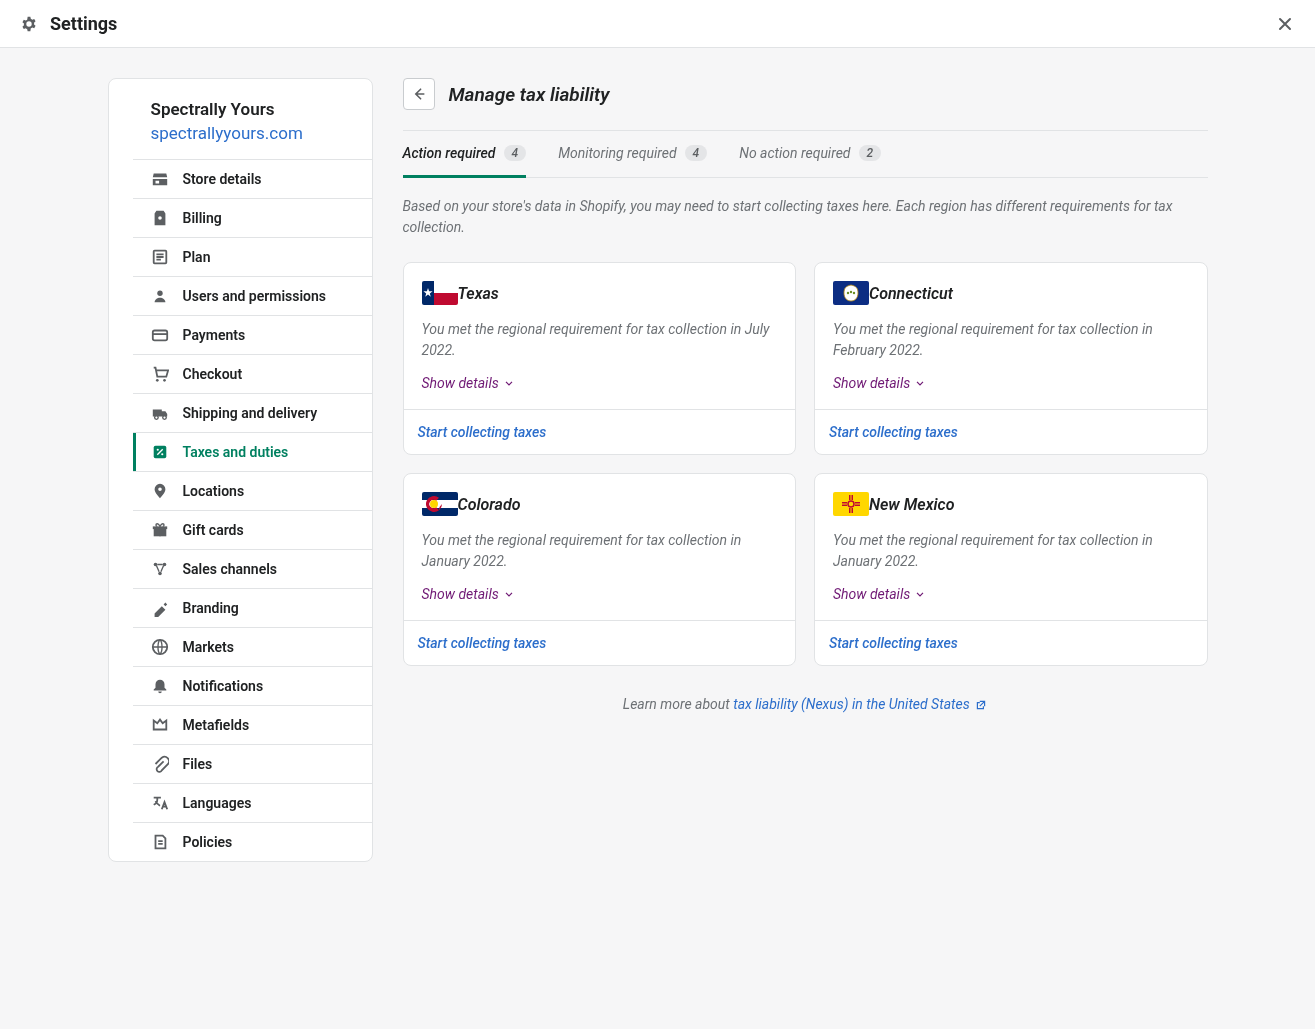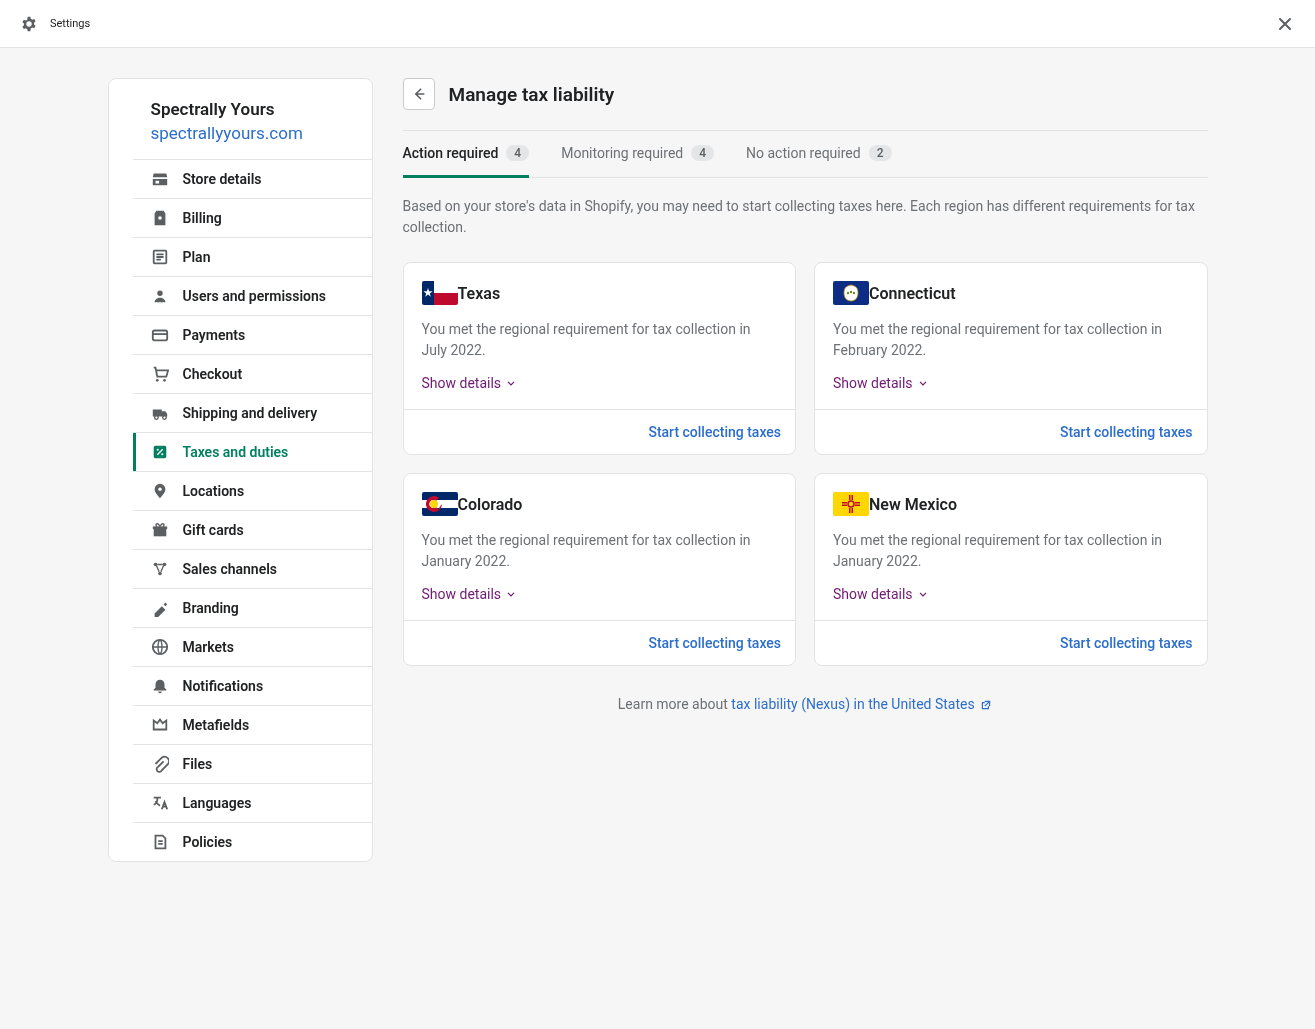--- a/index.html
+++ b/index.html
@@ -1,50 +1,50 @@
 <!DOCTYPE html>
 <html><head>
 <meta charset="utf-8">
 <style>
 * { box-sizing: border-box; margin: 0; padding: 0; }
 body { font-family: -apple-system, BlinkMacSystemFont, "Segoe UI", Roboto, sans-serif; background: #f6f6f7; color: #202223; font-size: 14px; }
 .topbar { background: #fff; border-bottom: 1px solid #e1e3e5; height: 48px; display: flex; align-items: center; justify-content: space-between; padding: 0 20px; }
 .topbar-left { display: flex; align-items: center; gap: 12px; }
 .gear-icon { width: 18px; height: 18px; color: #5c5f62; }
-.topbar-title { font-weight: 400; font-size: 11px; }
+.topbar-title { font-weight: 700; font-size: 18px; }
 .close-btn { cursor: pointer; color: #5c5f62; display:flex; align-items:center; }
 .page { display: flex; gap: 30px; padding: 30px 0; max-width: 1100px; margin: 0 auto; align-items: flex-start; }
 .sidebar { width: 265px; background: #fff; border: 1px solid #e1e3e5; border-radius: 8px; overflow: hidden; flex-shrink: 0; padding-left: 24px; }
 .sidebar-header { padding: 20px 18px 16px; }
 .store-name { font-weight: 600; font-size: 17px; margin-bottom: 4px; }
 .store-url { color: #2c6ecb; font-size: 17px; }
 .nav-list { list-style: none; }
 .nav-item { display: flex; align-items: center; gap: 14px; padding: 10px 18px; border-top: 1px solid #e1e3e5; cursor: pointer; font-weight: 600; font-size: 14px; color: #202223; position: relative; }
 .nav-item.active { color: #008060; }
 .nav-item.active::before { content: ""; position: absolute; left: 0; top: 0; bottom: 0; width: 3px; background: #008060; }
 .nav-icon { width: 18px; height: 18px; color: #5c5f62; flex-shrink: 0; display:flex; align-items:center; justify-content:center; }
 .nav-item.active .nav-icon { color: #008060; }
-.main { flex: 1; min-width: 0; }
+.main { flex: 1; min-width: 0; font-style: italic; }
 .main-header { display: flex; align-items: center; gap: 14px; padding-bottom: 20px; border-bottom: 1px solid #e1e3e5; margin-bottom: 0; }
 .back-btn { width: 32px; height: 32px; border: 1px solid #c9cccf; border-radius: 4px; background: #fff; display: flex; align-items: center; justify-content: center; cursor: pointer; color: #5c5f62; }
 .main-title { font-size: 19px; font-weight: 600; }
 .tabs { display: flex; gap: 32px; border-bottom: 1px solid #e1e3e5; }
 .tab { display: flex; align-items: center; gap: 8px; padding: 14px 0; cursor: pointer; color: #6d7175; font-size: 14px; border-bottom: 3px solid transparent; margin-bottom: -1px; }
 .tab.active { color: #202223; border-bottom-color: #008060; font-weight: 500; }
 .badge { background: #e4e5e7; color: #5c5f62; font-size: 12px; padding: 1px 8px; border-radius: 10px; font-weight: 500; }
 .tab-desc { color: #6d7175; padding: 18px 0 24px; line-height: 1.5; }
 .cards { display: grid; grid-template-columns: 1fr 1fr; gap: 18px; }
 .card { background: #fff; border: 1px solid #e1e3e5; border-radius: 8px; overflow: hidden; }
 .card-body { padding: 18px; }
 .card-head { display: flex; align-items: center; margin-bottom: 14px; }
 .flag { width: 36px; height: 24px; border-radius: 2px; flex-shrink: 0; display:block; }
 .region-name { font-weight: 600; font-size: 16px; }
 .card-text { color: #6d7175; line-height: 1.5; margin-bottom: 14px; }
 .show-details { color: #701a75; cursor: pointer; display: inline-flex; align-items: center; gap: 4px; }
-.card-foot { border-top: 1px solid #e1e3e5; padding: 14px; text-align: right; color: #2c6ecb; cursor: pointer; font-weight: 500; }
+.card-foot { border-top: 1px solid #e1e3e5; padding: 14px; text-align: left; color: #2c6ecb; cursor: pointer; font-weight: 500; }
 .learn { text-align: center; margin-top: 30px; color: #6d7175; }
 .learn a { color: #2c6ecb; text-decoration: none; }
 .ext-icon { display: inline-block; vertical-align: middle; margin-left: 2px; }
 svg { display: block; }
 </style>
 </head>
 <body>
 
 <svg width="0" height="0" style="position:absolute">
   <defs>

